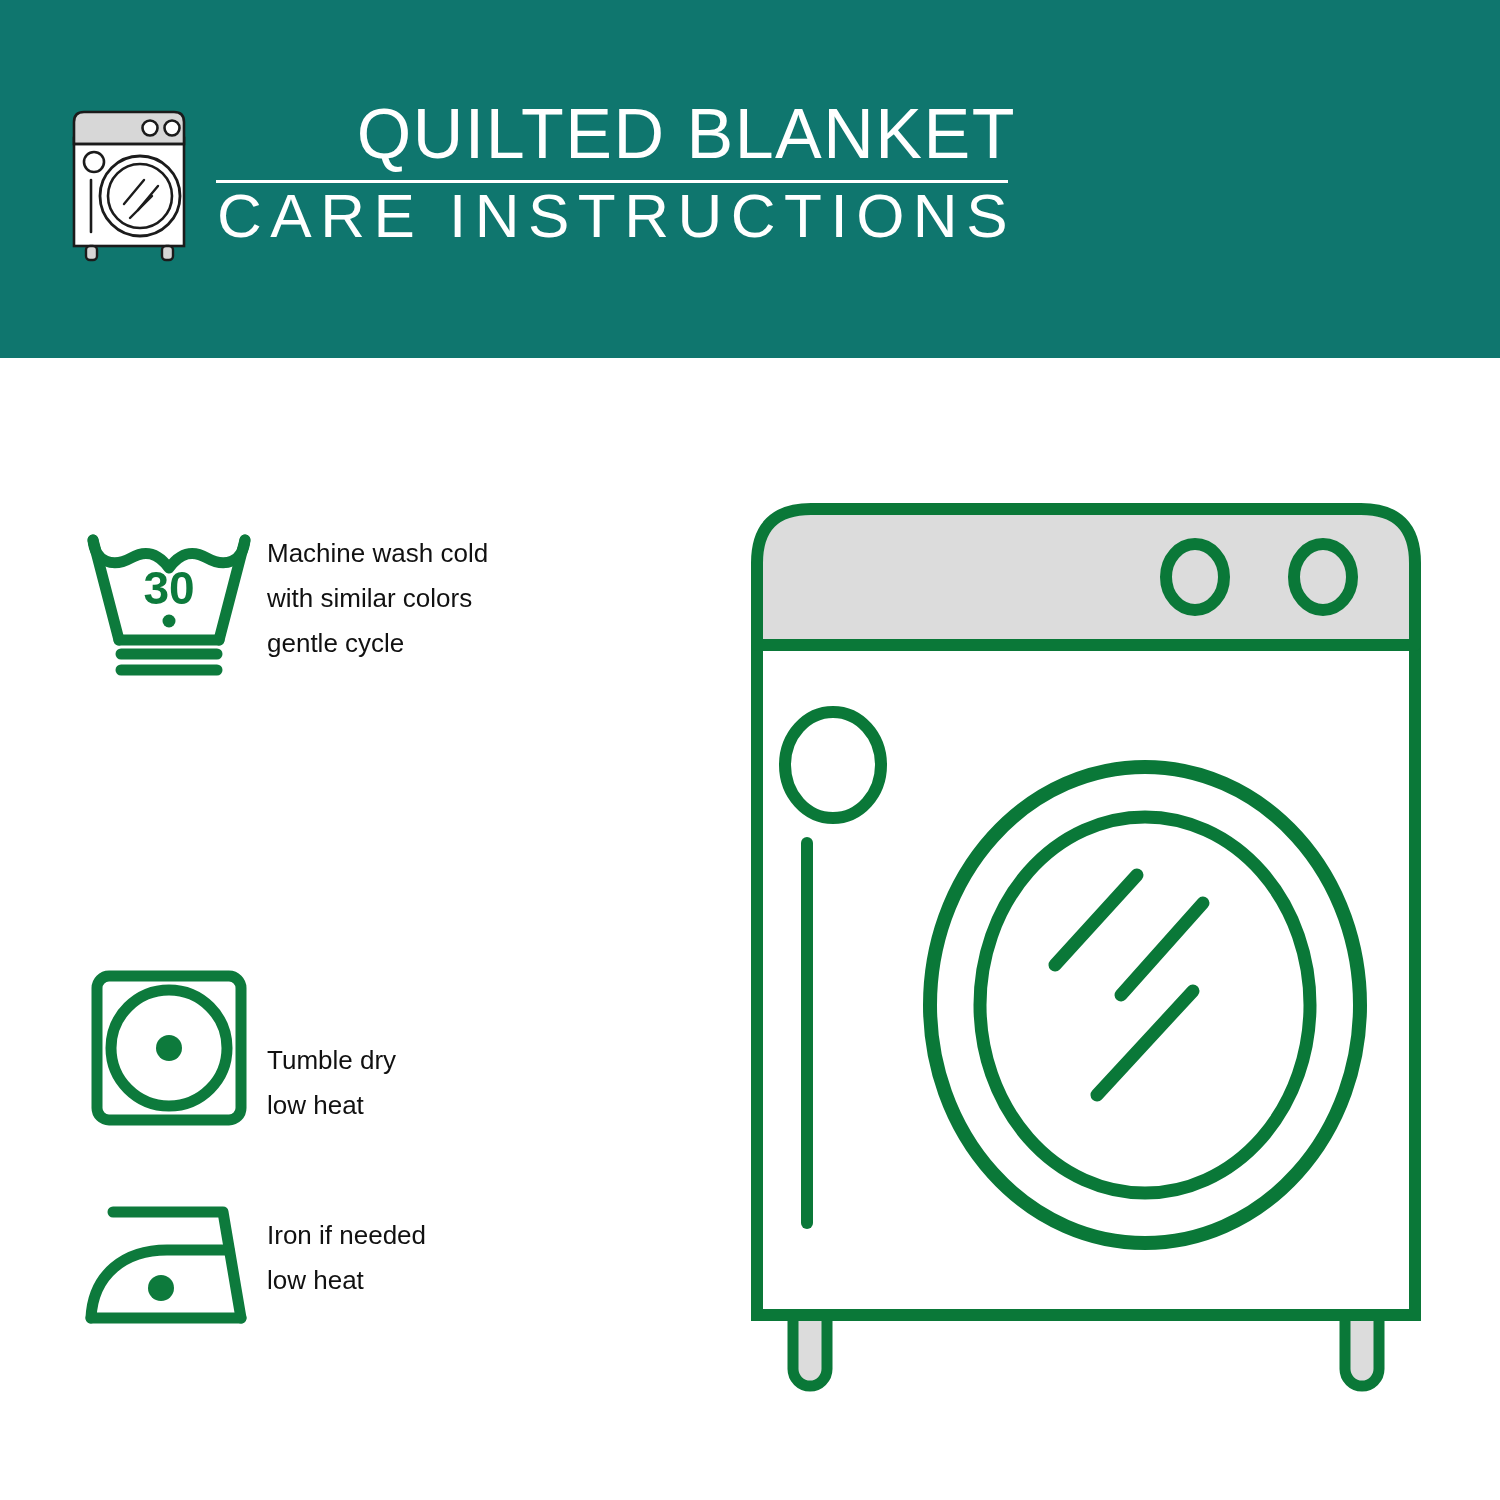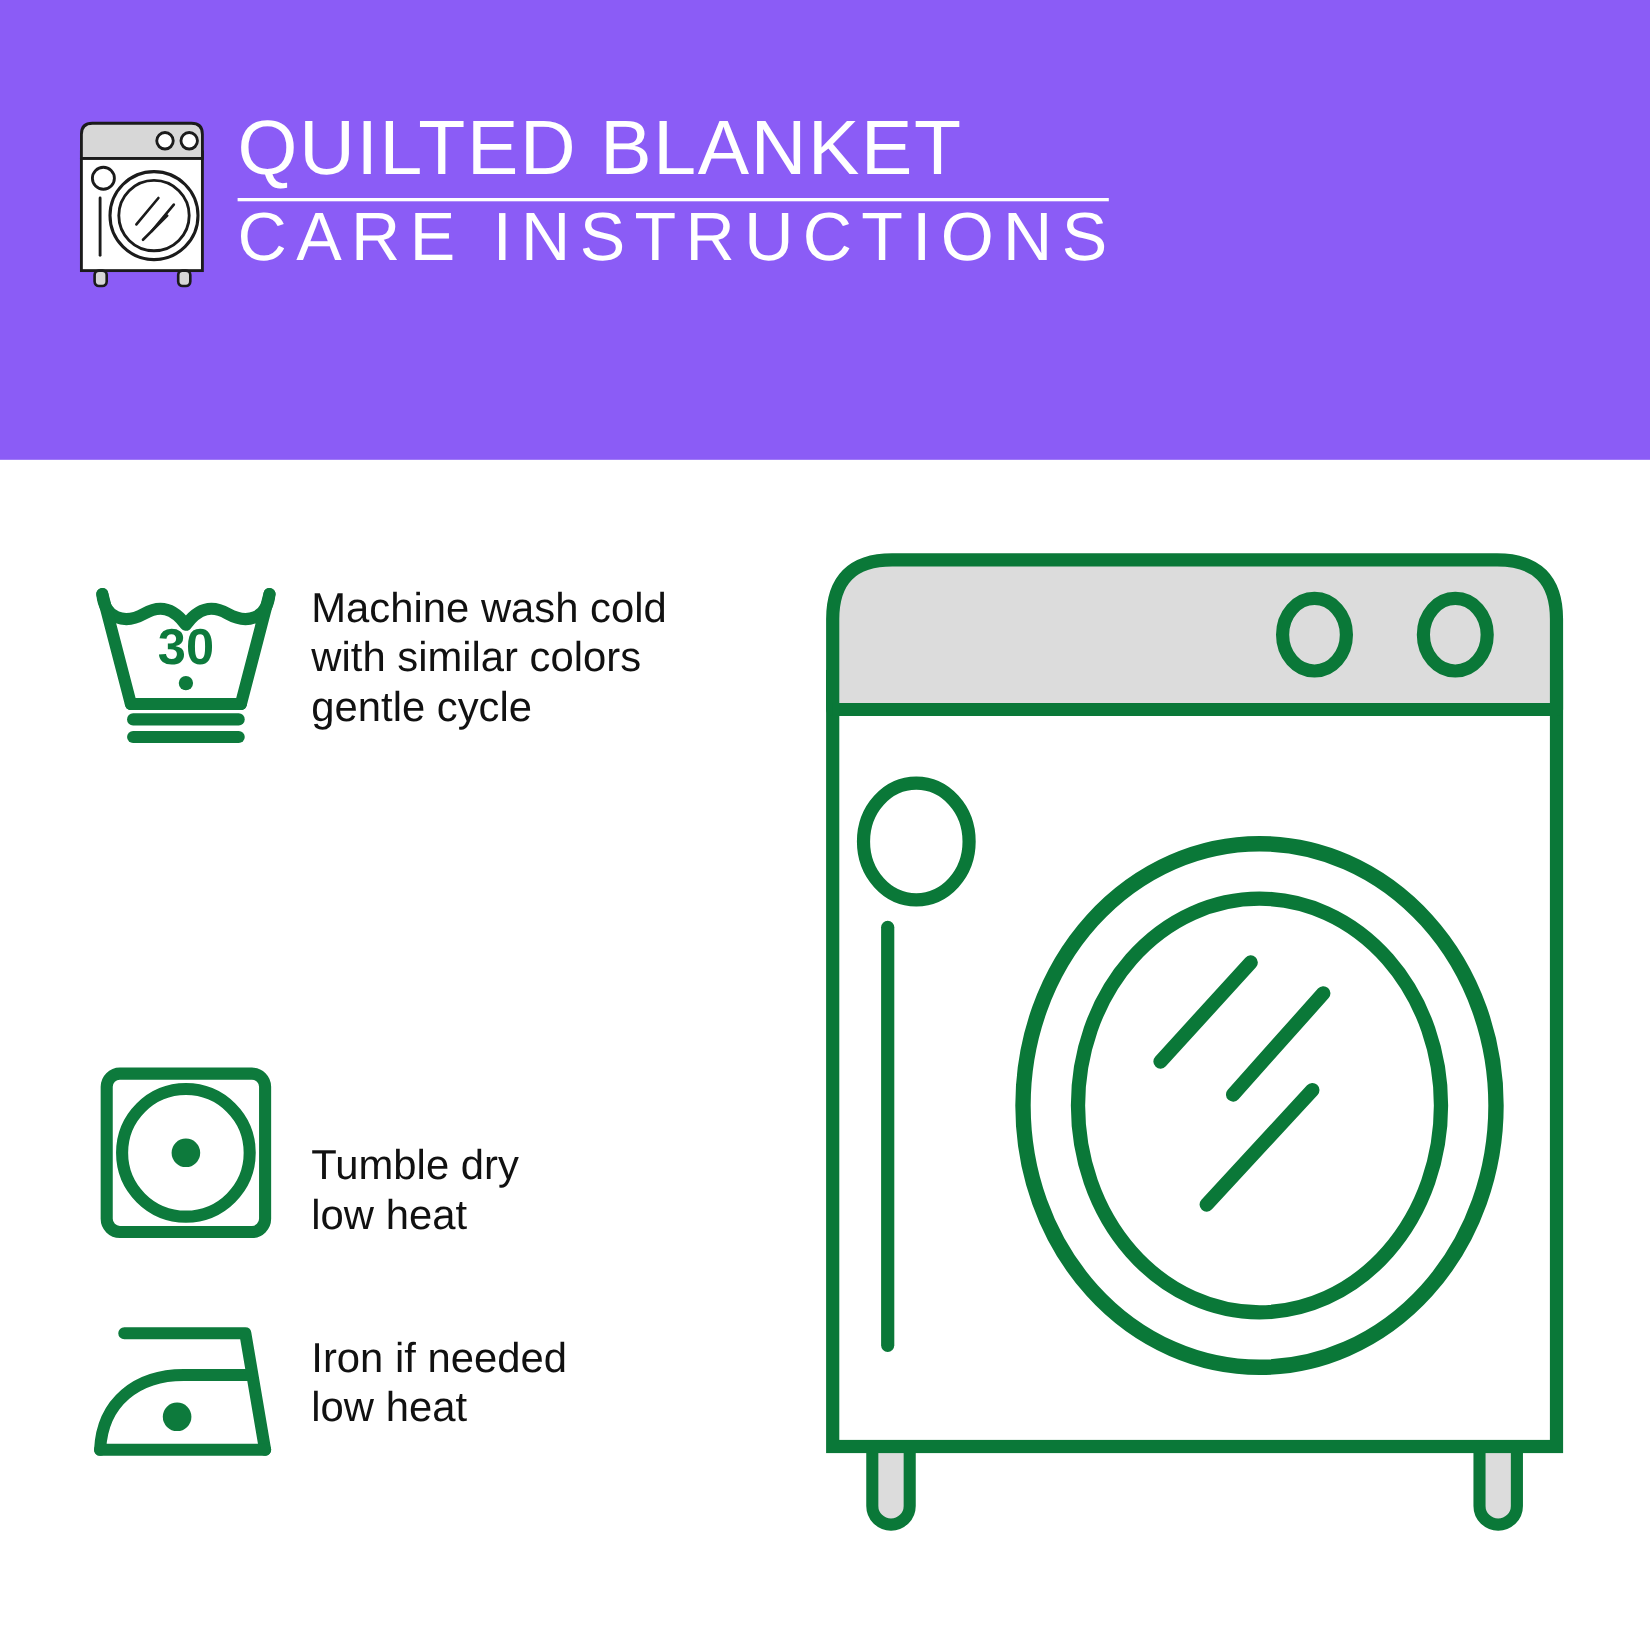--- a/index.html
+++ b/index.html
@@ -14,22 +14,23 @@
     overflow: hidden;
     position: relative;
   }
 
   
   #header-band {
     position: absolute;
     left: 0;
     top: 0;
     width: 1500px;
-    height: 418px;
-    background: #8b5cf6;
+    height: 358px;
+    background: #0f766e;
+    text-align: right;
   }
 
   #header-logo {
     position: absolute;
     left: 62px;
     top: 104px;
     width: 140px;
     height: 160px;
   }
 
@@ -94,24 +95,24 @@
   .care-symbol {
     width: 172px;
     height: 160px;
     flex: 0 0 172px;
     display: flex;
     align-items: center;
     justify-content: flex-start;
   }
 
   .care-label {
-    margin-left: 28px;
+    margin-left: 12px;
     font-family: "Liberation Sans", sans-serif;
     font-weight: 400;
-    font-size: 38px;
+    font-size: 26px;
     line-height: 45px;
     color: #111111;
     white-space: pre-line;
   }
 
   
   #machine-illustration {
     position: absolute;
     left: 745px;
     top: 495px;

